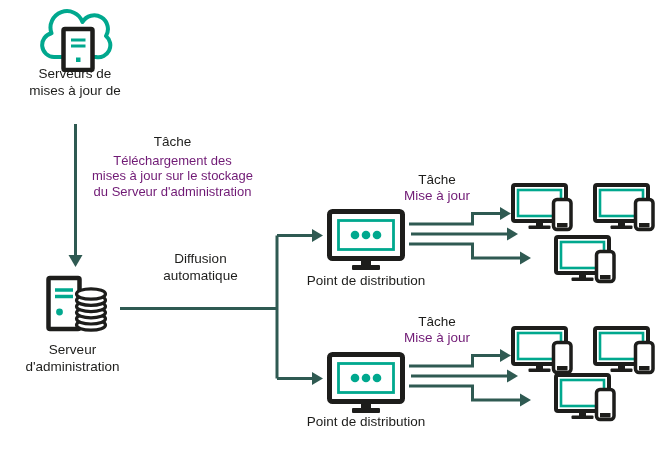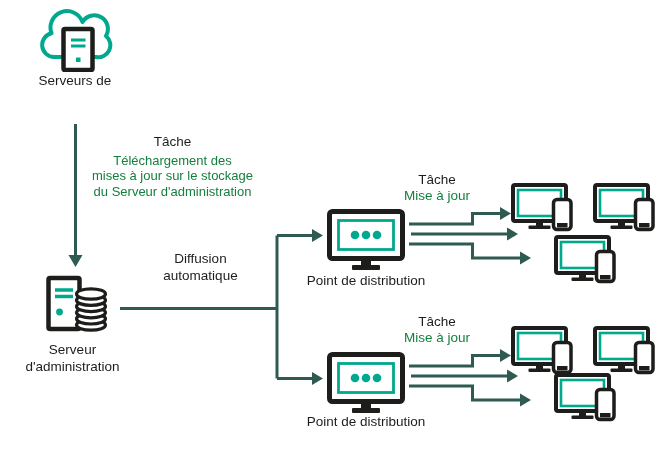--- a/index.html
+++ b/index.html
@@ -3,21 +3,21 @@
 <meta charset="utf-8">
 <style>
   html,body{margin:0;padding:0;background:#fff;}
   #canvas{
     position:relative;width:660px;height:475px;background:#ffffff;overflow:hidden;
     font-family:"Liberation Sans","DejaVu Sans",sans-serif;color:#1d1d1b;
   }
   .abs{position:absolute;}
   .txt{font-size:13.5px;line-height:16.5px;text-align:center;color:#1d1d1b;}
   .txt-sm{font-size:13px;line-height:15.5px;text-align:center;}
-  .teal{color:#15803d;}
+  .teal{color:#701a75;}
   .lines-layer{position:absolute;left:0;top:0;width:660px;height:475px;}
   svg{display:block;}
 </style>
 </head>
 <body>
 
 <div id="canvas">
 
   <svg class="lines-layer" width="660" height="475" viewBox="0 0 660 475">
 
@@ -61,22 +61,23 @@
   </svg>
 
   <div class="abs" style="left:38px;top:8px;">
     <svg width="76" height="64" viewBox="0 0 76 64">
       <path d="M 16,49 A 12,12 0 0 1 13.5,25.3 A 16,16 0 0 1 44.5,14 A 12.5,12.5 0 0 1 68,28 A 12,12 0 0 1 58,49 Z" fill="#fff" stroke="#00a88e" stroke-width="4" stroke-linejoin="round"></path>
       <rect x="25.5" y="21" width="29" height="41" rx="1.5" fill="#fff" stroke="#1d1d1b" stroke-width="4.5"></rect>
       <path d="M 33,32 H 47.5 M 33,38 H 47.5" stroke="#00a88e" stroke-width="3" fill="none"></path>
       <rect x="38" y="49.5" width="4.5" height="4.5" fill="#00a88e"></rect>
     </svg>
   </div>
-  <div class="abs txt" style="left:5px;top:73px;width:140px;">
+  <div class="abs txt" style="left:5px;top:66px;width:140px;">
     <div>Serveurs de</div>
+    <div>mises à jour de</div>
   </div>
 
   <div class="abs" style="left:85px;top:134px;width:175px;">
     <div class="txt">Tâche</div>
     <div class="txt-sm teal" style="margin-top:2px;">
       <div>Téléchargement des</div>
       <div>mises à jour sur le stockage</div>
       <div>du Serveur d'administration</div>
     </div>
   </div>

